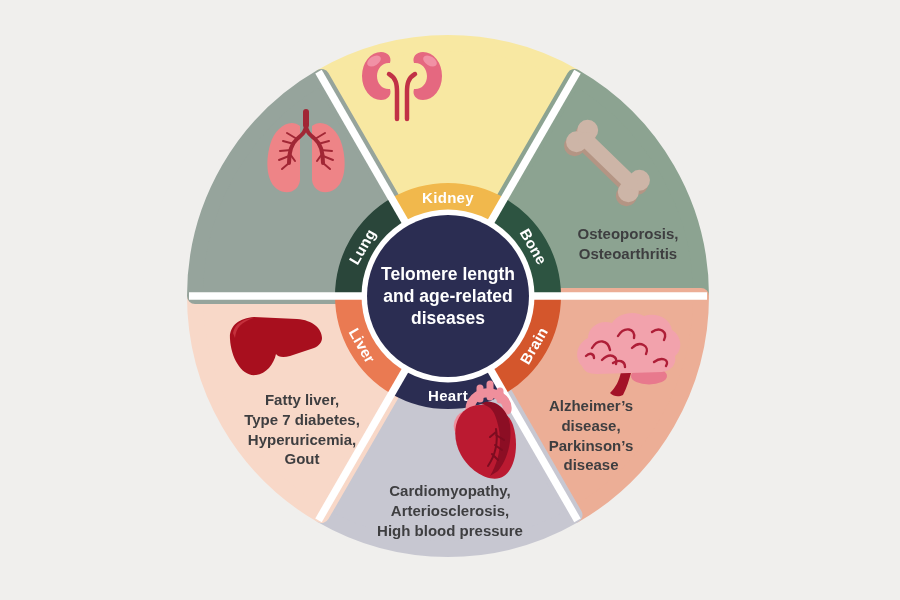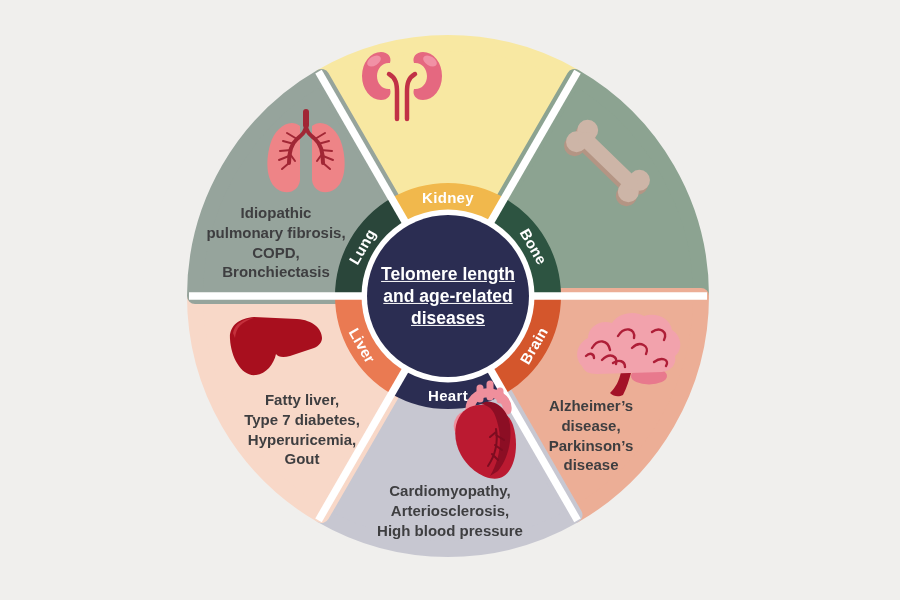--- a/index.html
+++ b/index.html
@@ -17,21 +17,21 @@
   .a-brain{fill:var(--p-brain-arc);}  .a-heart{fill:var(--p-heart-arc);}
   .a-liver{fill:var(--p-liver-arc);}  .a-lung{fill:var(--p-lung-arc);}
   .divider{stroke:var(--p-white);stroke-width:7.5;fill:none;}
   .ring-label{font:700 15px "Liberation Sans",sans-serif;fill:var(--p-white);
               letter-spacing:.3px;text-anchor:middle;dominant-baseline:central;}
   .disease{position:absolute;transform:translate(-50%,-50%);text-align:center;
            white-space:pre-line;font:700 15px/1.32 "Liberation Sans",sans-serif;
            color:var(--p-text,#3e3e40);}
   .center-title{position:absolute;left:448px;top:296px;transform:translate(-50%,-50%);
            width:180px;text-align:center;white-space:pre-line;
-           font:700 17.5px/1.26 "Liberation Sans",sans-serif;color:var(--p-white,#fff);text-decoration:underline;}
+           font:700 17.5px/1.26 "Liberation Sans",sans-serif;color:var(--p-white,#fff);}
   .stroke-bronchi{stroke:var(--p-lung-bronchi);fill:none;stroke-linecap:round;stroke-linejoin:round;}
   .stroke-gyri{stroke:var(--p-brain-lines);fill:none;stroke-width:2.4;stroke-linecap:round;}
   .stroke-vein{stroke:var(--p-heart-vein);fill:none;stroke-width:2;stroke-linecap:round;}
 </style>
 </head>
 <body>
 
 <div class="stage">
   <svg width="900" height="600" viewBox="0 0 900 600">
 
@@ -135,32 +135,30 @@
     <g>
       <text class="ring-label" transform="translate(448 197)">Kidney</text>
       <text class="ring-label" transform="translate(533.7 246.5) rotate(60)">Bone</text>
       <text class="ring-label" transform="translate(533.7 345.5) rotate(-60)">Brain</text>
       <text class="ring-label" transform="translate(448 395)">Heart</text>
       <text class="ring-label" transform="translate(362.3 345.5) rotate(60)">Liver</text>
       <text class="ring-label" transform="translate(362.3 246.5) rotate(-60)">Lung</text>
     </g>
   </svg>
 
+  <div class="disease" style="left:628px;top:244px">Osteoporosis,
+Osteoarthritis</div>
   <div class="disease" style="left:591px;top:436px">Alzheimer’s
 disease,
 Parkinson’s
 disease</div>
   <div class="disease" style="left:450px;top:511px">Cardiomyopathy,
 Arteriosclerosis,
 High blood pressure</div>
   <div class="disease" style="left:302px;top:430px">Fatty liver,
 Type 7 diabetes,
 Hyperuricemia,
 Gout</div>
-  <div class="disease" style="left:276px;top:243px">Idiopathic
-pulmonary fibrosis,
-COPD,
-Bronchiectasis</div>
 
   <div class="center-title">Telomere length
 and age-related
 diseases</div>
 </div>
 
 </body></html>

